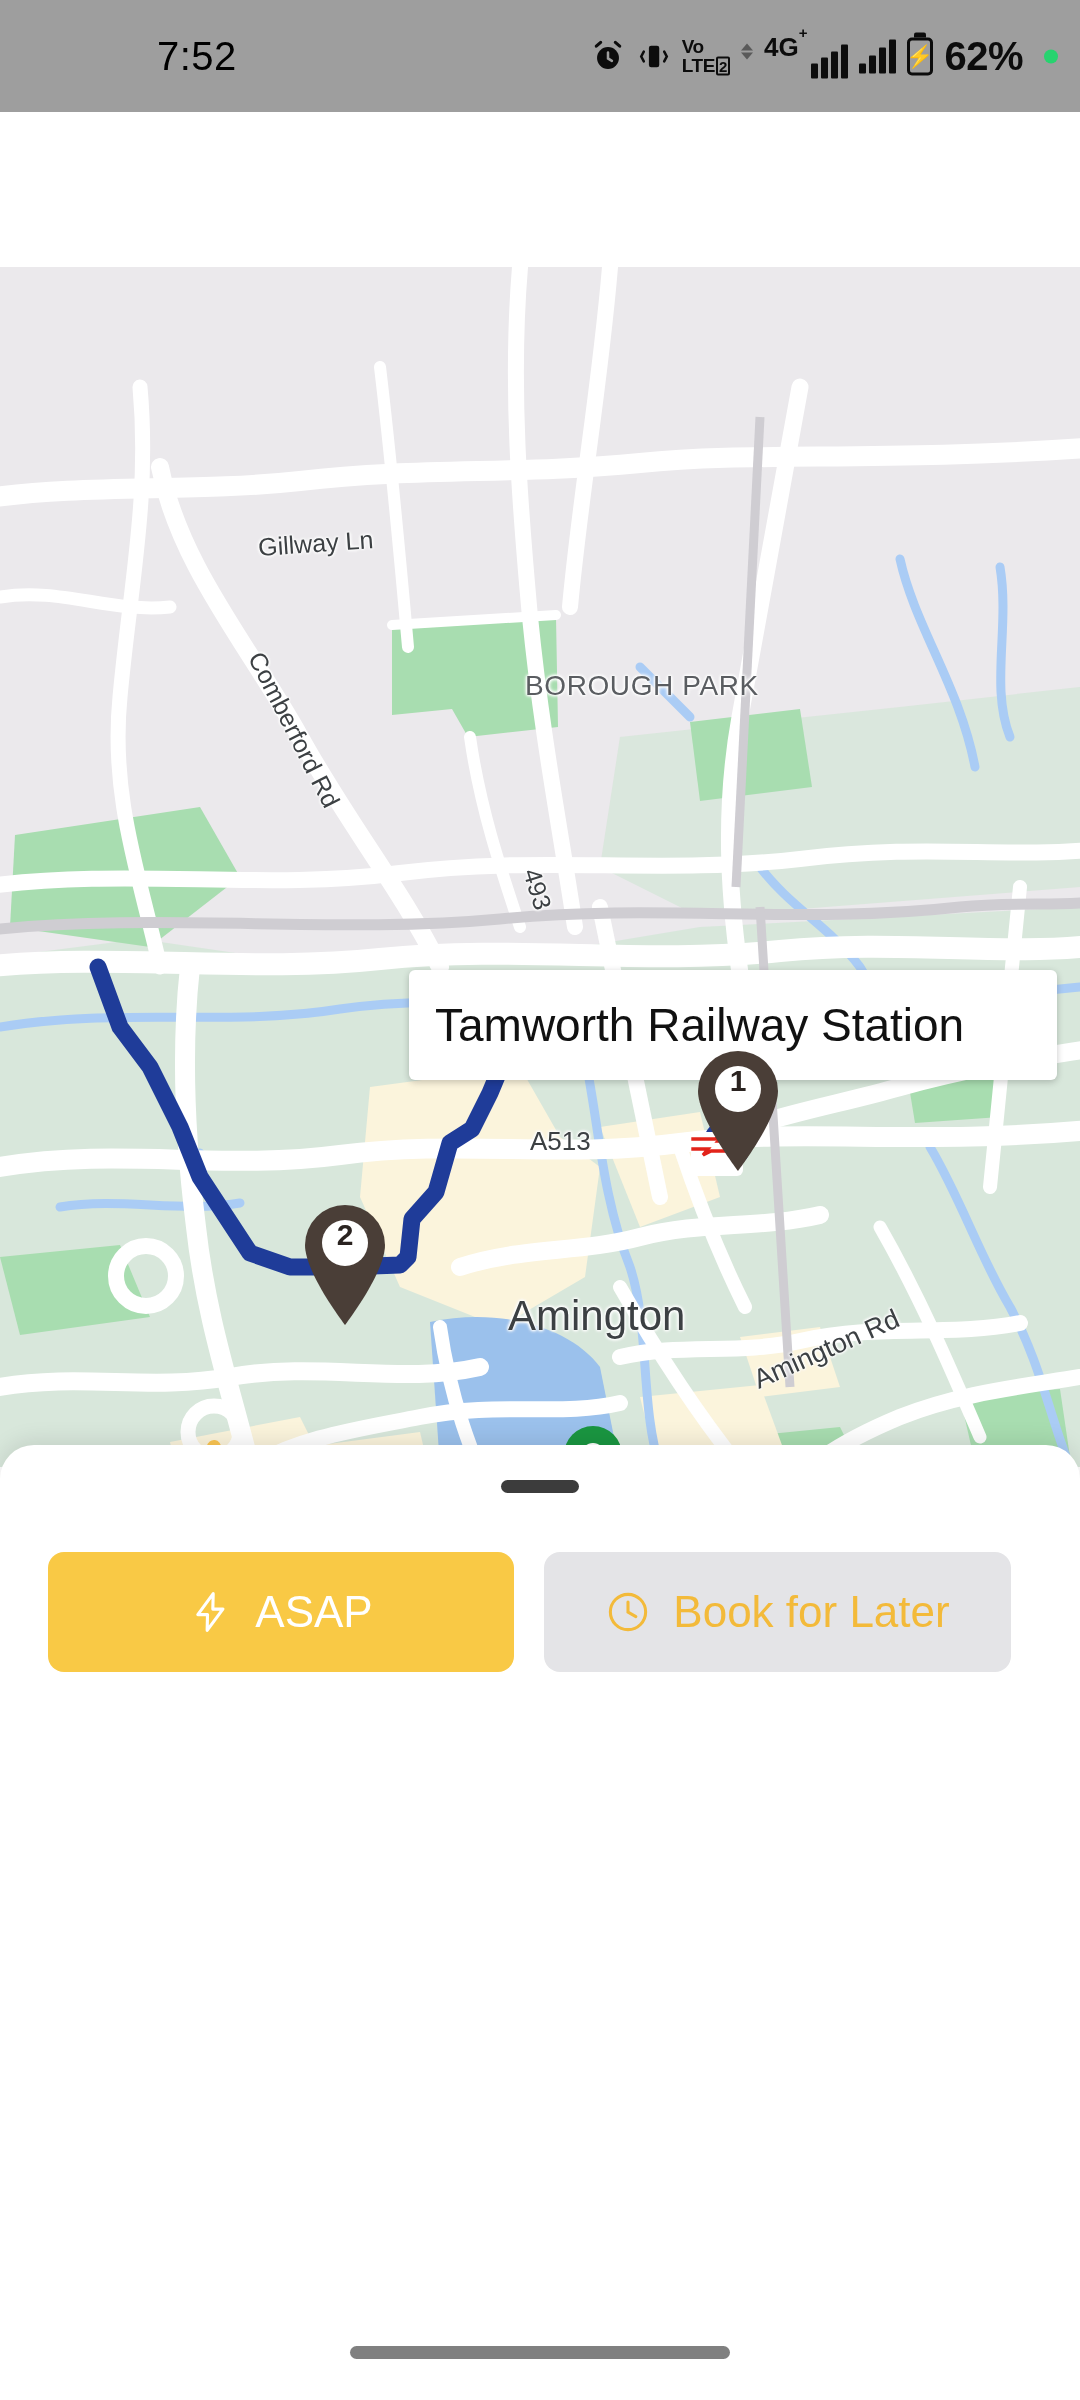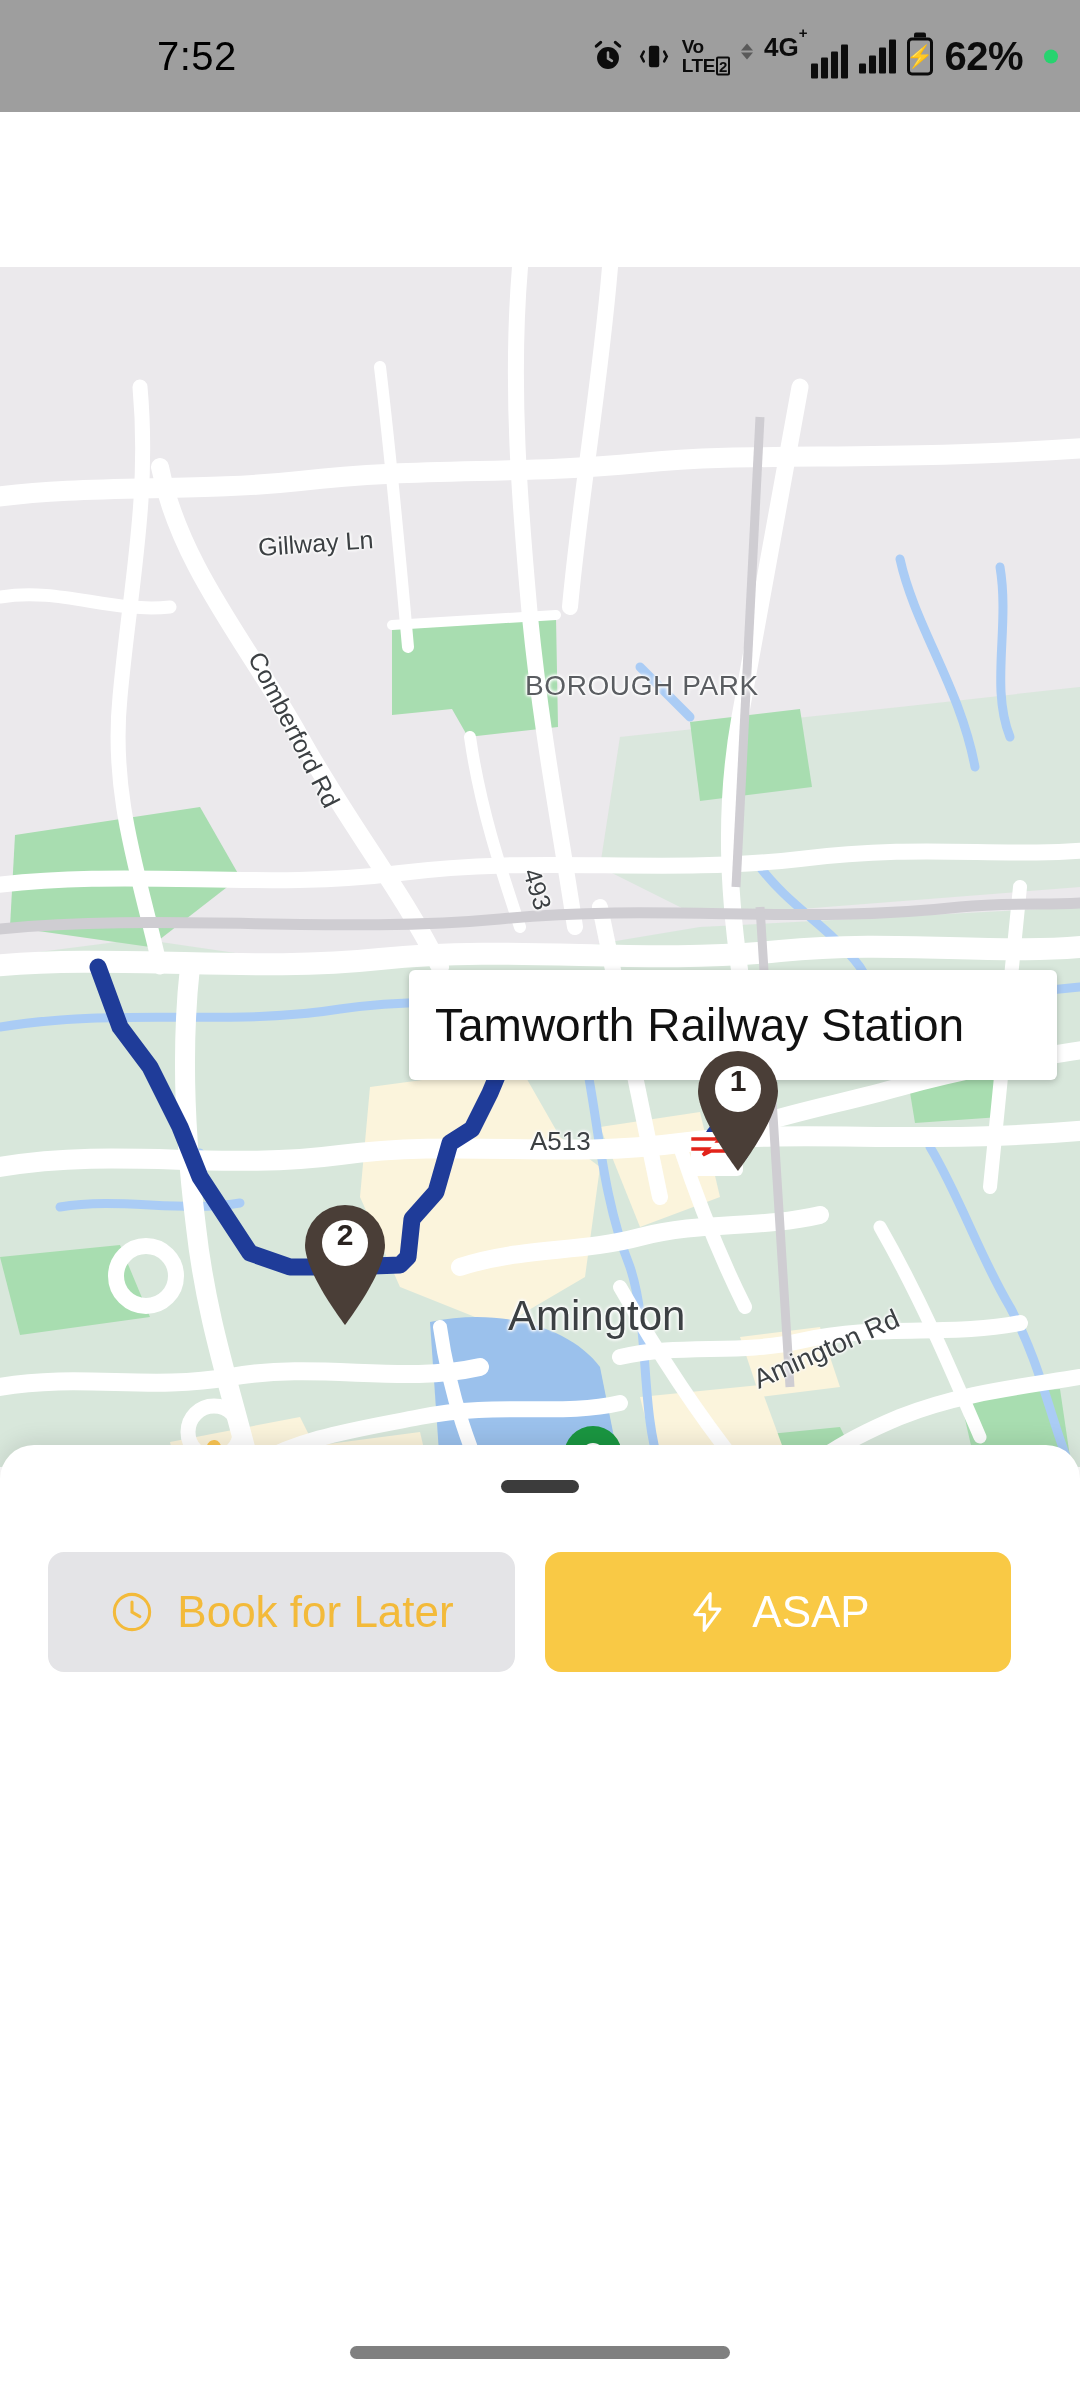--- a/index.html
+++ b/index.html
@@ -323,33 +323,33 @@
         <path d="M33 90C33 90 62 52 62 31A29 29 0 0 0 4 31c0 21 29 59 29 59z" fill="#1a9641"></path>
         <circle cx="33" cy="30" r="11" fill="#ffffff"></circle>
       </svg>
     </div>
   </div>
 
   <div class="sheet">
     <div class="grabber"></div>
 
     <div class="mode-row">
+      <div class="mode-btn mode-asap">
+        <svg width="44" height="56" viewBox="0 0 24 24">
+          <path d="M13.2 2 4.8 13.4h5.3L9.9 22l8.6-11.6h-5.5z" fill="none" stroke="#ffffff" stroke-width="1.7" stroke-linejoin="round"></path>
+        </svg>
+        <span>ASAP</span>
+      </div>
       <div class="mode-btn mode-later">
         <svg width="46" height="46" viewBox="0 0 24 24">
           <circle cx="12" cy="12" r="9.2" fill="none" stroke="#f3ba3a" stroke-width="1.6"></circle>
           <path d="M12 6.8V12l4.1 2.4" fill="none" stroke="#f3ba3a" stroke-width="1.6" stroke-linecap="round"></path>
         </svg>
         <span>Book for Later</span>
       </div>
-      <div class="mode-btn mode-asap">
-        <svg width="44" height="56" viewBox="0 0 24 24">
-          <path d="M13.2 2 4.8 13.4h5.3L9.9 22l8.6-11.6h-5.5z" fill="none" stroke="#ffffff" stroke-width="1.7" stroke-linejoin="round"></path>
-        </svg>
-        <span>ASAP</span>
-      </div>
     </div>
 
   </div>
 
   <div class="navbar">
     <div class="navpill"></div>
   </div>
 </div>
 
 </body></html>

